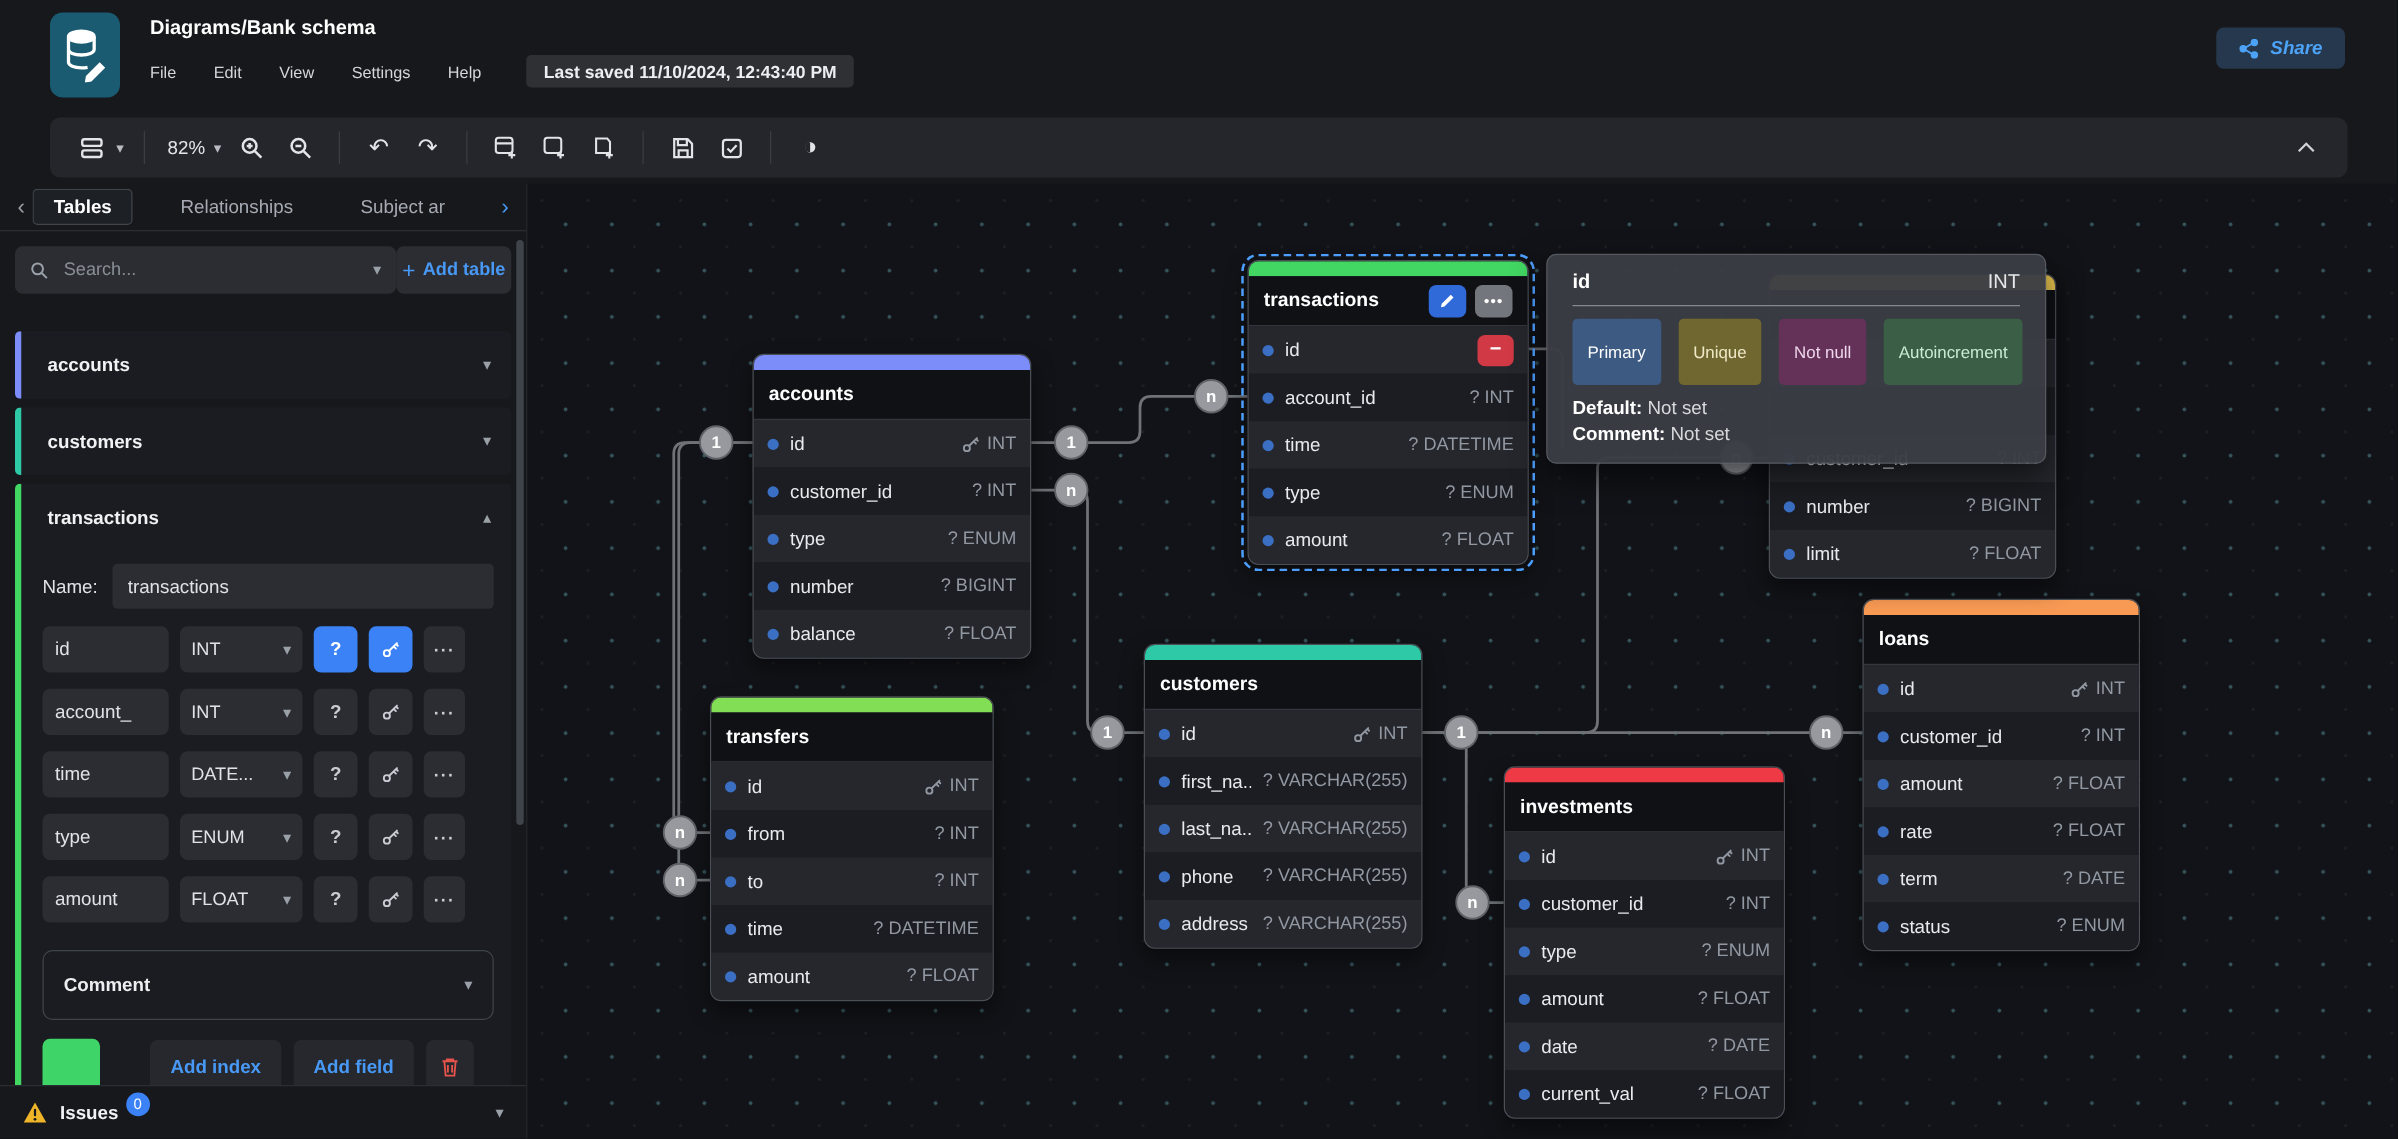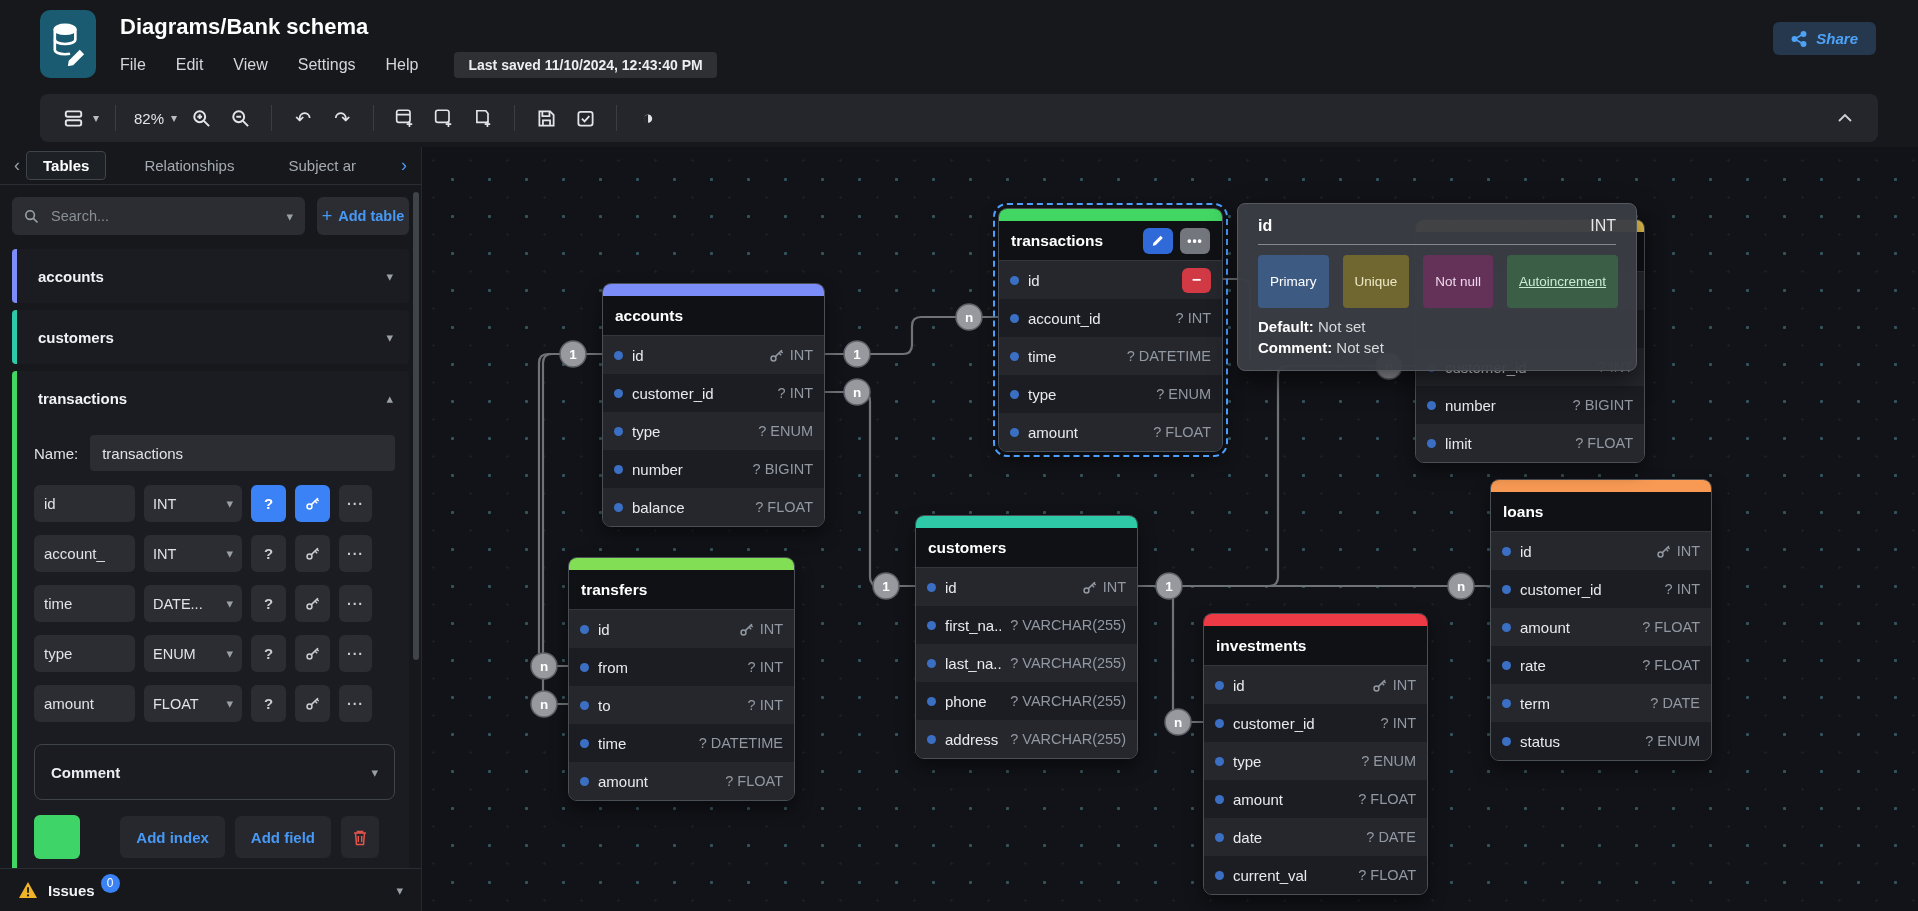--- a/index.html
+++ b/index.html
@@ -3,23 +3,23 @@
 <meta charset="utf-8">
 <style>
   html,body{margin:0;padding:0;background:#0d0e11;}
   *{box-sizing:border-box;font-family:"Liberation Sans","DejaVu Sans",sans-serif;}
   .stage{position:relative;width:1918px;height:911px;background:#17181c;overflow:hidden;color:#e8eaed;}
 
   
   .header{height:92px;display:flex;align-items:flex-start;padding:10px 40px 0 40px;position:relative;background:#17181c;}
   .logo{width:56px;height:68px;border-radius:10px;background:#1a5b72;display:flex;align-items:center;justify-content:center;flex:0 0 auto;}
   .head-col{margin-left:24px;display:flex;flex-direction:column;}
-  .app-title{font-size:22px;font-weight:bold;color:#fff;margin-top:4px;}
+  .app-title{font-size:16px;font-weight:bold;color:#fff;margin-top:4px;}
   .menu-row{display:flex;align-items:center;margin-top:12px;}
-  .menu-item{font-size:16px;color:#d3d6da;margin-right:30px;cursor:default;}
+  .menu-item{font-size:13px;color:#d3d6da;margin-right:30px;cursor:default;}
   .saved-pill{background:#2e3034;border-radius:4px;padding:5px 14px;font-size:14px;font-weight:bold;color:#eceef0;margin-left:6px;}
   .share-btn{position:absolute;right:42px;top:22px;background:#26384e;border-radius:6px;padding:8px 18px;display:flex;align-items:center;gap:9px;color:#4da3f7;font-weight:bold;font-size:15px;font-style:italic;}
 
   
   .toolbar-wrap{height:55px;padding:2px 40px 5px 40px;}
   .toolbar{height:48px;background:#24262b;border-radius:8px;display:flex;align-items:center;padding:0 18px;gap:9px;}
   .tb-btn{min-width:30px;height:30px;border-radius:4px;display:flex;align-items:center;justify-content:center;color:#e2e4e8;font-size:19px;}
   .tb-caret{color:#b9bdc3;font-size:12px;margin-left:-4px;}
   .tb-div{width:1px;height:26px;background:#3a3d43;margin:0 7px;}
   .zoom-text{font-size:15px;color:#e2e4e8;padding:0 2px;}
@@ -32,21 +32,21 @@
     background-image:radial-gradient(circle,rgba(106,182,192,0.40) 1.3px,transparent 1.8px),radial-gradient(circle,rgba(255,255,255,0.05) 1px,transparent 1.4px);
     background-size:37px 37px,37px 37px;background-position:12px 14px,30px 32px;}
 
   
   .tabs{height:38px;display:flex;align-items:center;border-bottom:1px solid #2a2d33;padding:0 12px;gap:4px;flex:0 0 auto;}
   .tab{font-size:15px;color:#a6abb3;padding:5px 16px;white-space:nowrap;overflow:hidden;}
   .tab.active{color:#fff;font-weight:bold;border:1px solid #40444b;background:#1d2025;border-radius:4px;}
   .tab-arrow{color:#9aa0a8;font-size:18px;padding:0 2px;}
   .tab-arrow.right{color:#4899f5;margin-left:auto;}
   .side-content{flex:1;overflow:hidden;padding:12px 12px 0 12px;}
-  .search-row{display:flex;gap:12px;margin-bottom:14px;}
+  .search-row{display:flex;margin-bottom:30px;}
   .search-box{flex:1;height:38px;background:#2b2d33;border-radius:6px;display:flex;align-items:center;padding:0 12px;gap:10px;}
   .search-box input{background:transparent;border:0;outline:0;color:#c9ccd2;font-size:14.5px;flex:1;}
   .search-box input::placeholder{color:#8a8f96;}
   .add-table-btn{width:92px;height:38px;background:#2b2d33;border-radius:6px;display:flex;align-items:center;justify-content:center;gap:6px;color:#4899f5;font-size:14.5px;font-weight:bold;}
   .side-item{background:#1a1c21;border-radius:4px;margin-bottom:7px;position:relative;overflow:hidden;}
   .side-item .accent{position:absolute;left:0;top:0;bottom:0;width:5px;}
   .side-item-row{height:54px;display:flex;align-items:center;padding:0 16px 0 26px;}
   .side-item-name{font-size:15px;font-weight:bold;color:#f0f2f4;flex:1;}
   .side-chevron{color:#9aa0a8;font-size:13px;}
   .editor{padding:4px 14px 14px 22px;}
@@ -731,20 +731,20 @@
       <div class="popup" id="popup" style="left: 815px; top: 56px;">
         <div class="popup-title">
           <span class="popup-field">id</span>
           <span class="popup-type">INT</span>
         </div>
         <hr class="popup-divider">
         <div class="badge-row" id="popup-badges">
             <span class="badge" style="background: rgb(60, 90, 130); color: rgb(255, 255, 255);">Primary</span>
             <span class="badge" style="background: rgb(111, 103, 47); color: rgb(239, 233, 200);">Unique</span>
             <span class="badge" style="background: rgb(100, 49, 89); color: rgb(238, 215, 234);">Not null</span>
-            <span class="badge" style="background: rgb(58, 95, 70); color: rgb(200, 236, 212); text-decoration: underline;">Autoincrement</span>
+            <span class="badge" style="background: rgb(58, 95, 70); color: rgb(200, 236, 212);">Autoincrement</span>
           </div>
         <div class="popup-line"><b>Default:</b> <span>Not set</span></div>
         <div class="popup-line"><b>Comment:</b> <span>Not set</span></div>
       </div>
     </div>
   </div>
 </div>
 
 </body></html>

